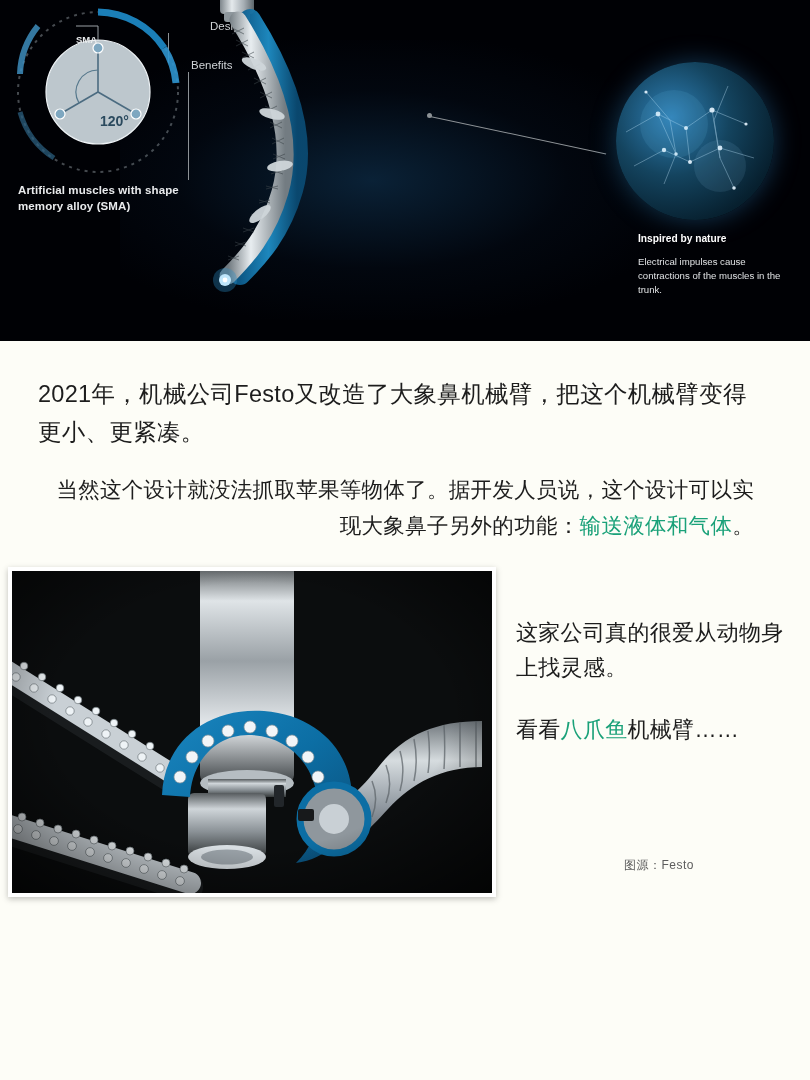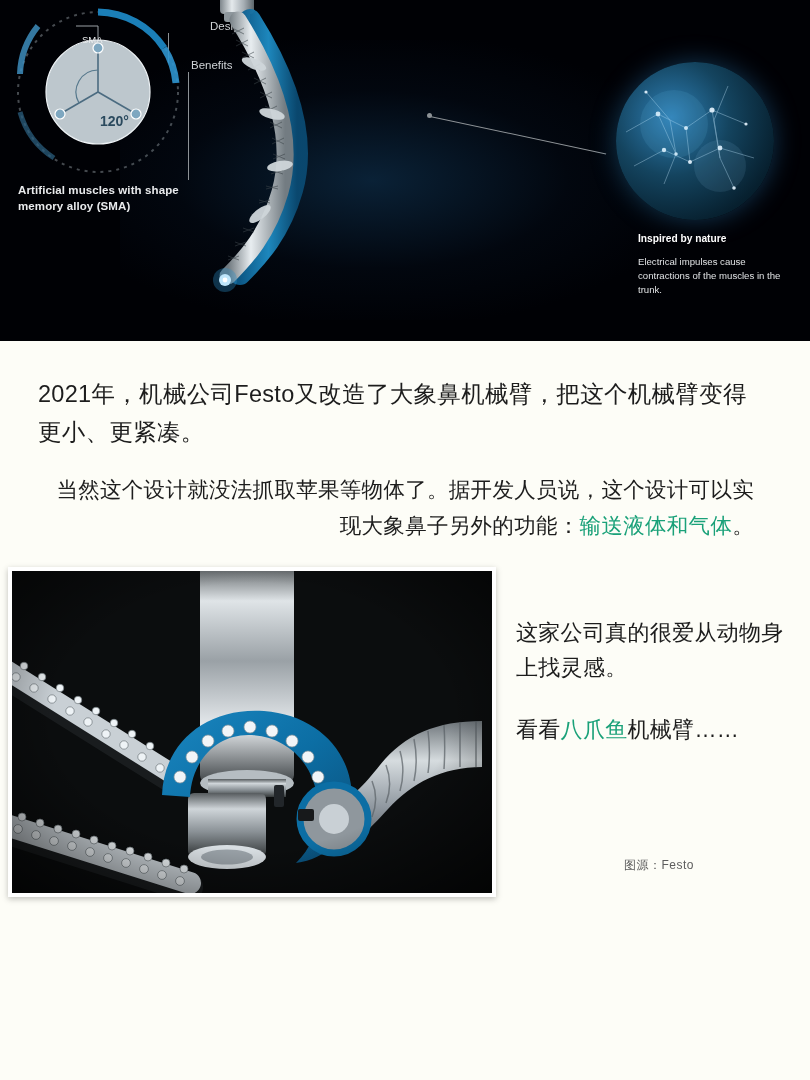--- a/index.html
+++ b/index.html
@@ -200,21 +200,21 @@
         <circle cx="84" cy="40" r="5"></circle>
         <circle cx="46" cy="106" r="5"></circle>
         <circle cx="122" cy="106" r="5"></circle>
       </g>
 
       <path d="M 84 62 A 22 22 0 0 0 65 95" fill="none" stroke="#56788c" stroke-width="1.2"></path>
 
       <line x1="84" y1="32" x2="84" y2="18" stroke="#9aa1a6" stroke-width="1"></line>
       <line x1="84" y1="18" x2="62" y2="18" stroke="#9aa1a6" stroke-width="1"></line>
     </svg>
-    <span style="position:absolute; left:62px; top:26px; color:#e9ecee; font-size:9.5px; font-weight:normal;margin-left:6px;">SMA</span>
+    <span style="position:absolute; left:62px; top:26px; color:#e9ecee; font-size:9.5px; font-weight:bold;">SMA</span>
     <span style="position:absolute; left:86px; top:105px; color:#2b4a5e; font-size:14px; font-weight:bold;">120°</span>
   </div>
 
   <div class="dial-caption">Artificial muscles with shape memory alloy (SMA)</div>
 
   <div class="hero-label lbl-design">Design</div>
   <div class="hero-label lbl-benefits">Benefits</div>
 
   <div class="trunk">
     <svg width="340" height="330" viewBox="0 0 340 330">

